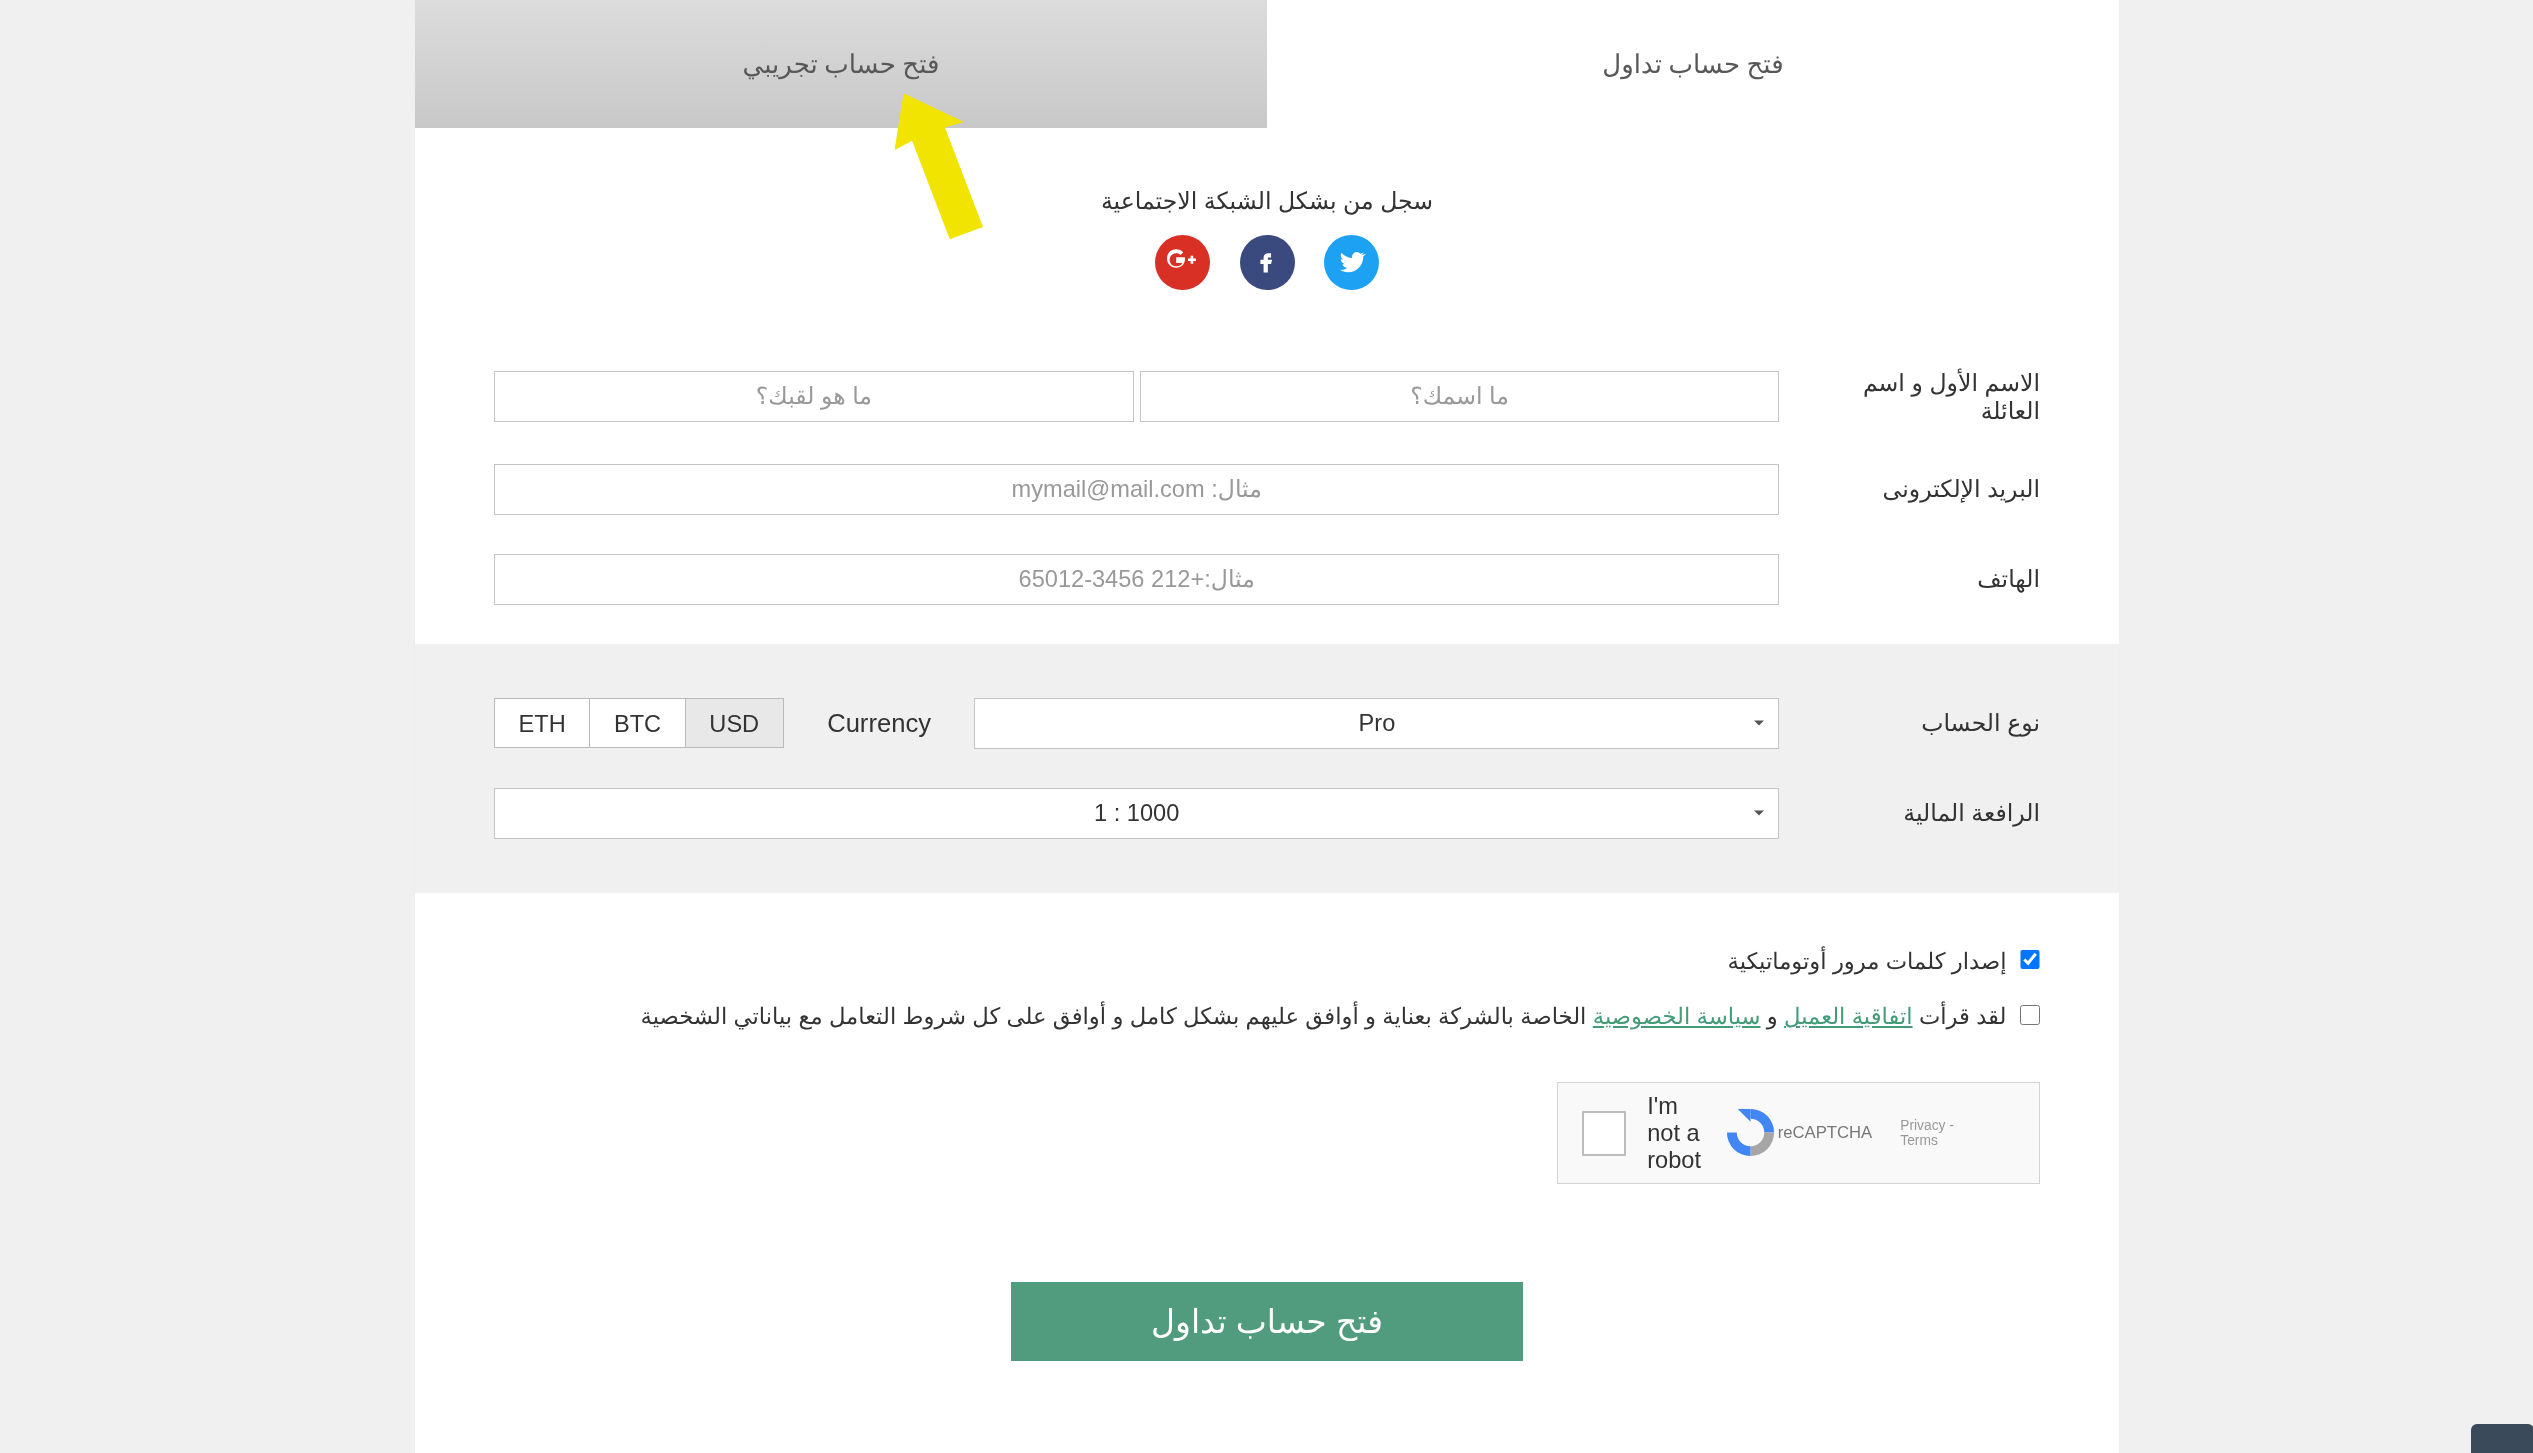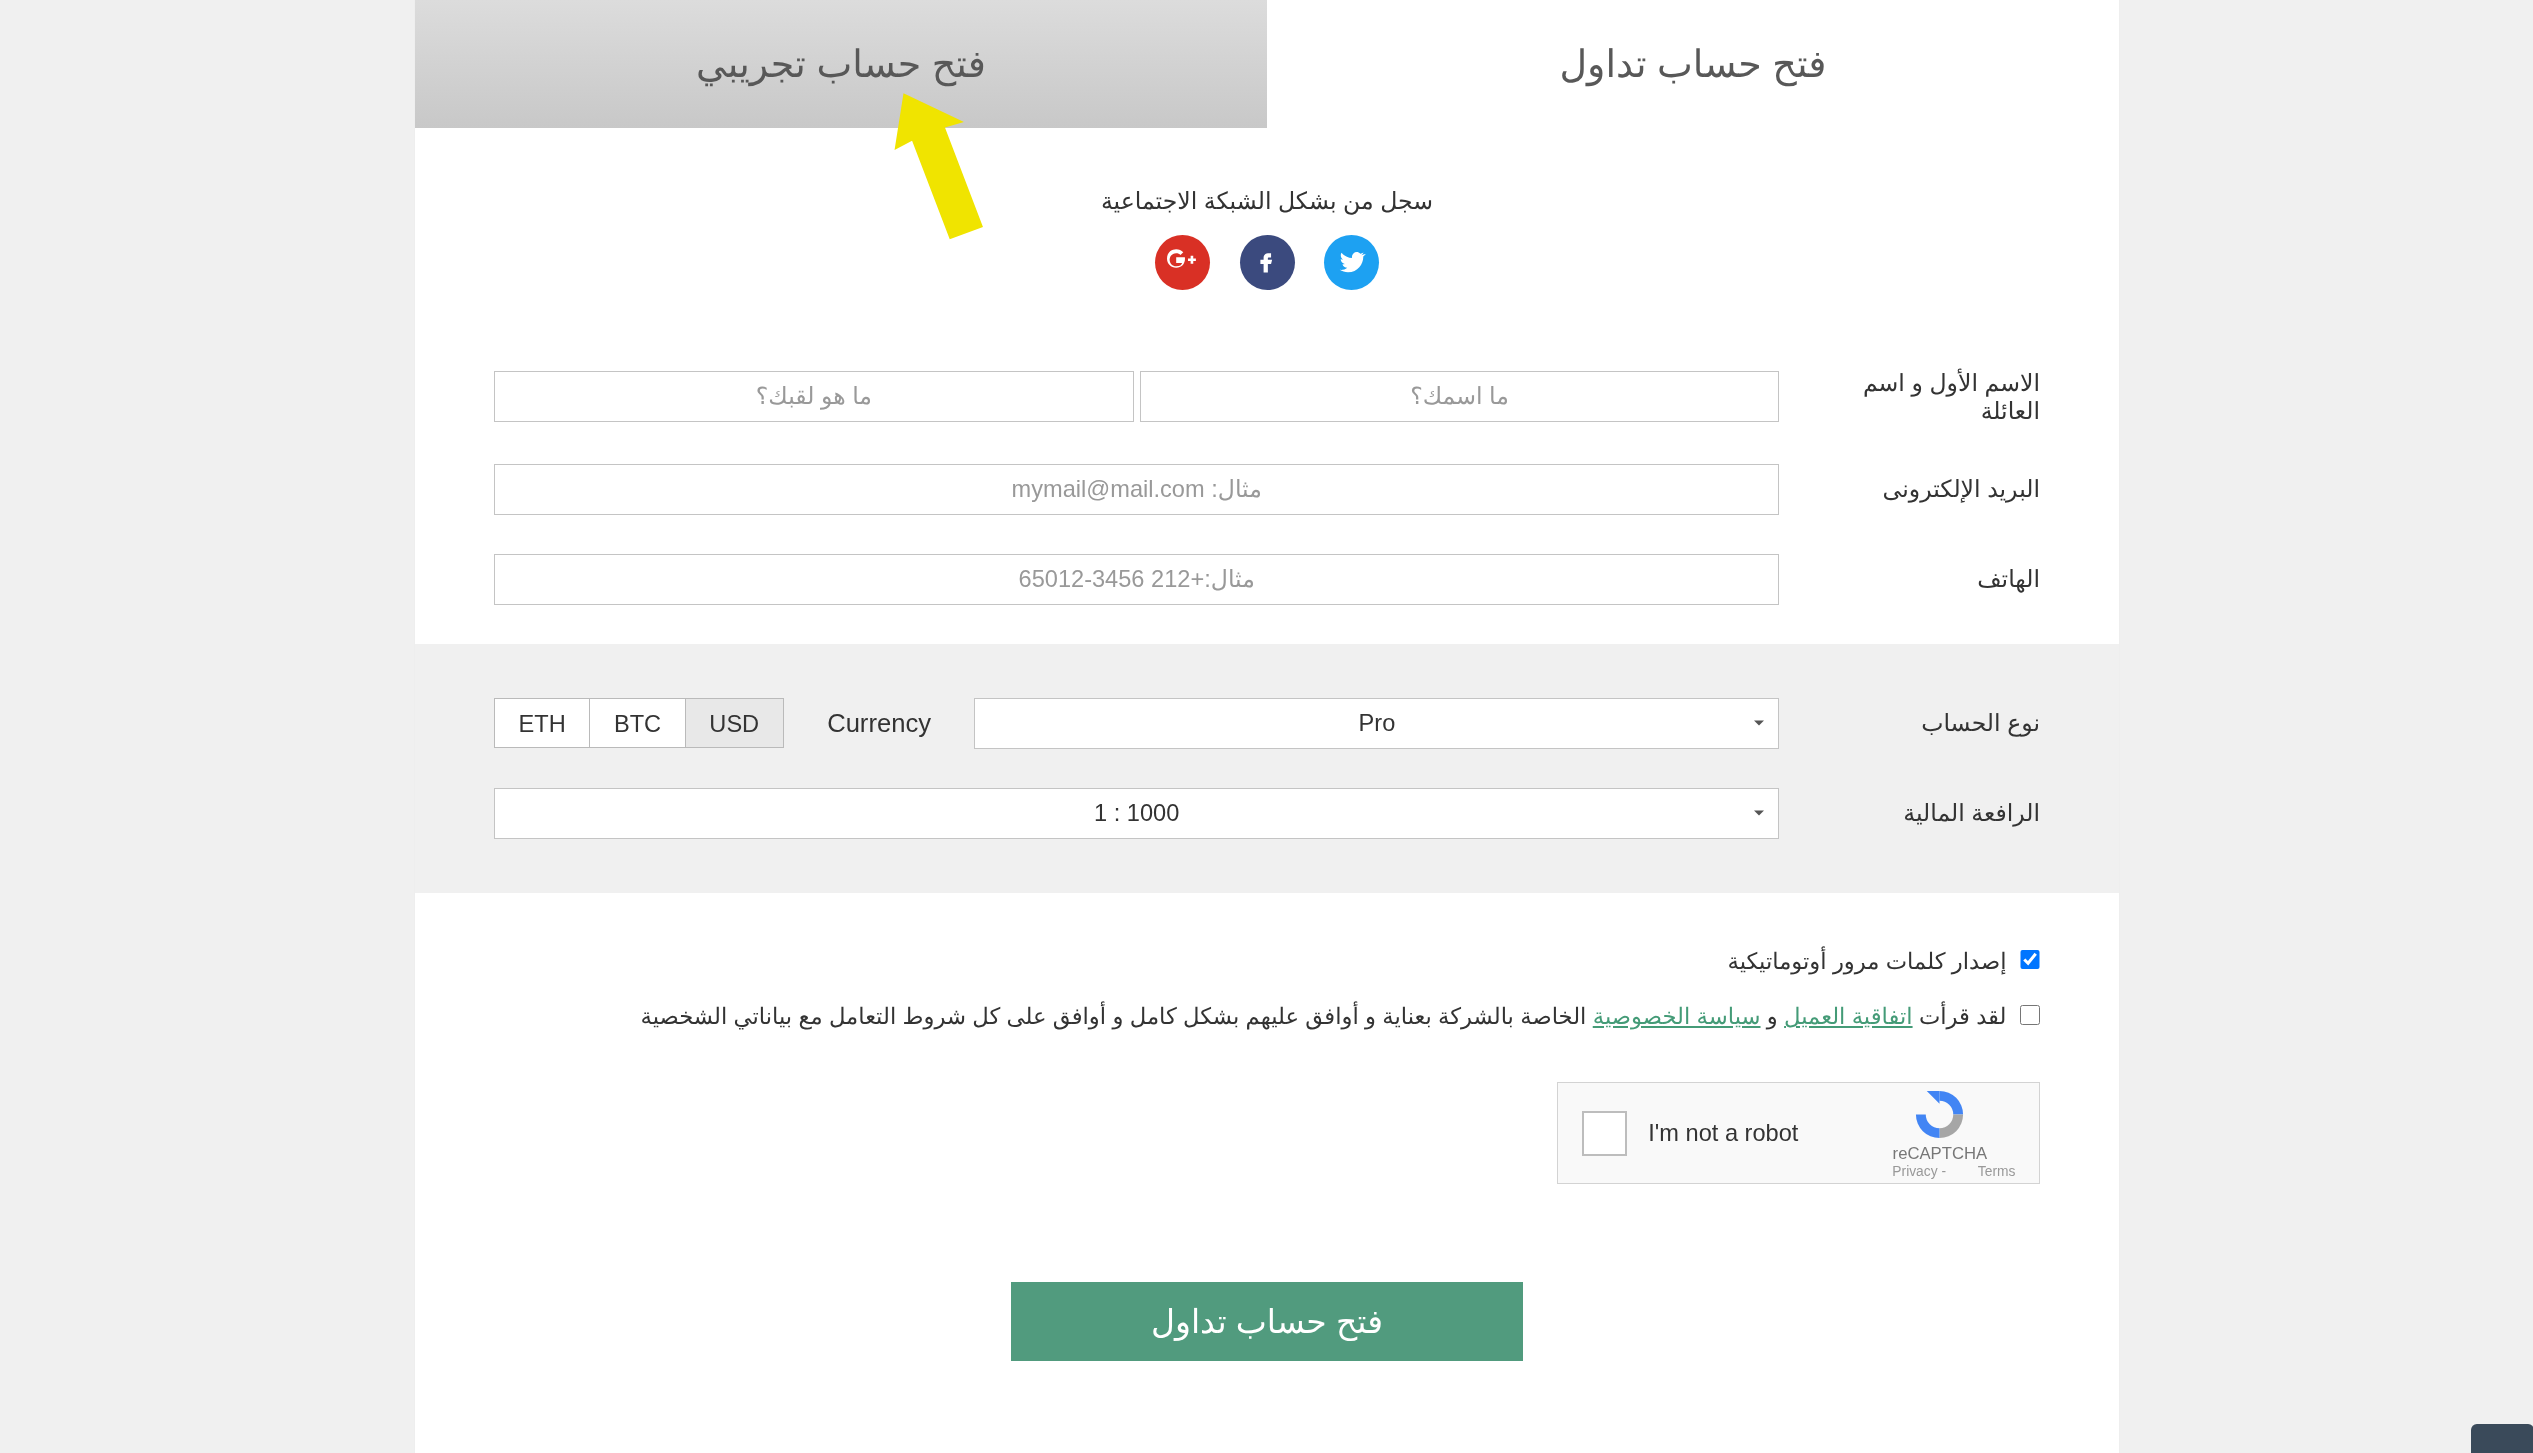--- a/index.html
+++ b/index.html
@@ -30,23 +30,24 @@
   display: flex;
   flex-direction: row-reverse;
   height: 128px;
 }
 
 .tab {
   flex: 1;
   display: flex;
   align-items: center;
   justify-content: center;
-  font-size: 38px;
+  font-size: 26px;
   color: #585858;
   cursor: pointer;
+  font-family: Liberation Serif, serif;
 }
 
 .tab.active {
   background: #ffffff;
 }
 
 .tab.inactive {
   background: #d1d1d1;
   background: linear-gradient(to bottom, #dcdcdc 0%, #c8c8c8 100%);
 }
@@ -278,21 +279,21 @@
 }
 
 .recaptcha-text {
   flex: 1;
   font-size: 23.6px;
   color: #333;
 }
 
 .recaptcha-badge {
   display: flex;
-  flex-direction: column;
+  flex-direction: row;
   align-items: center;
   font-size: 16.7px;
   color: #777;
 }
 
 .recaptcha-logo {
   width: 55px;
   height: 55px;
   position: relative;
   margin-bottom: 2px;

